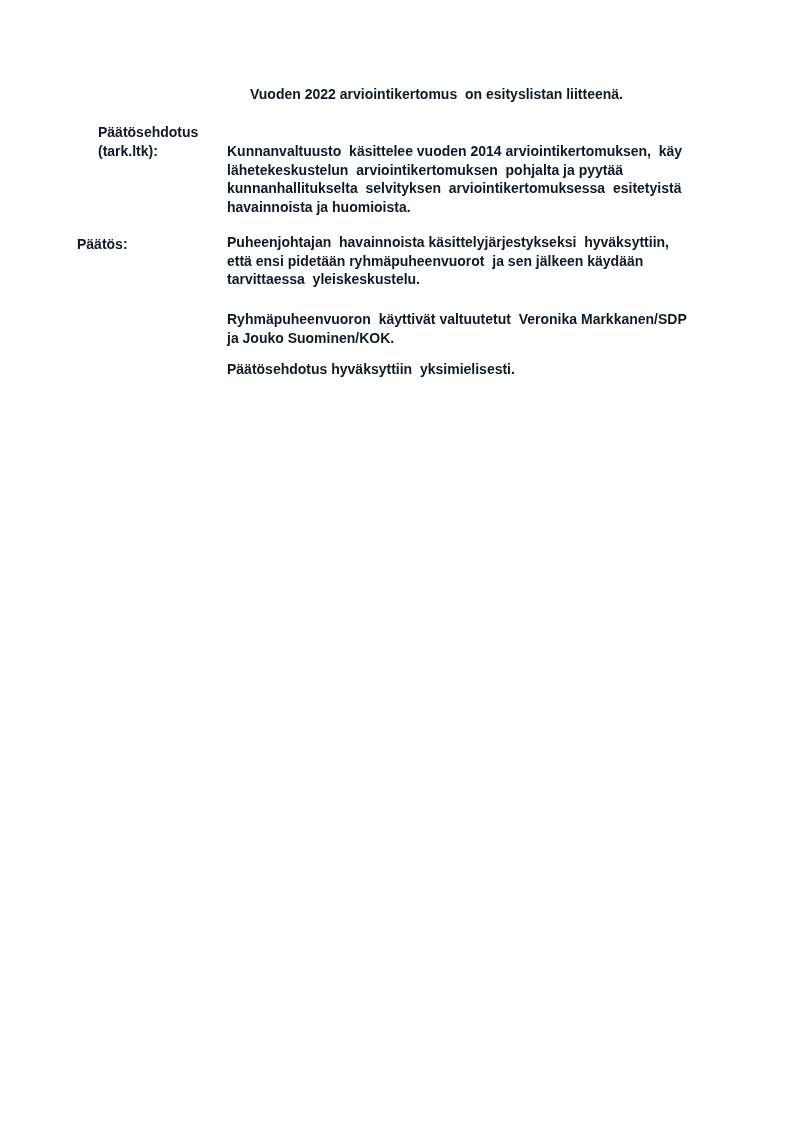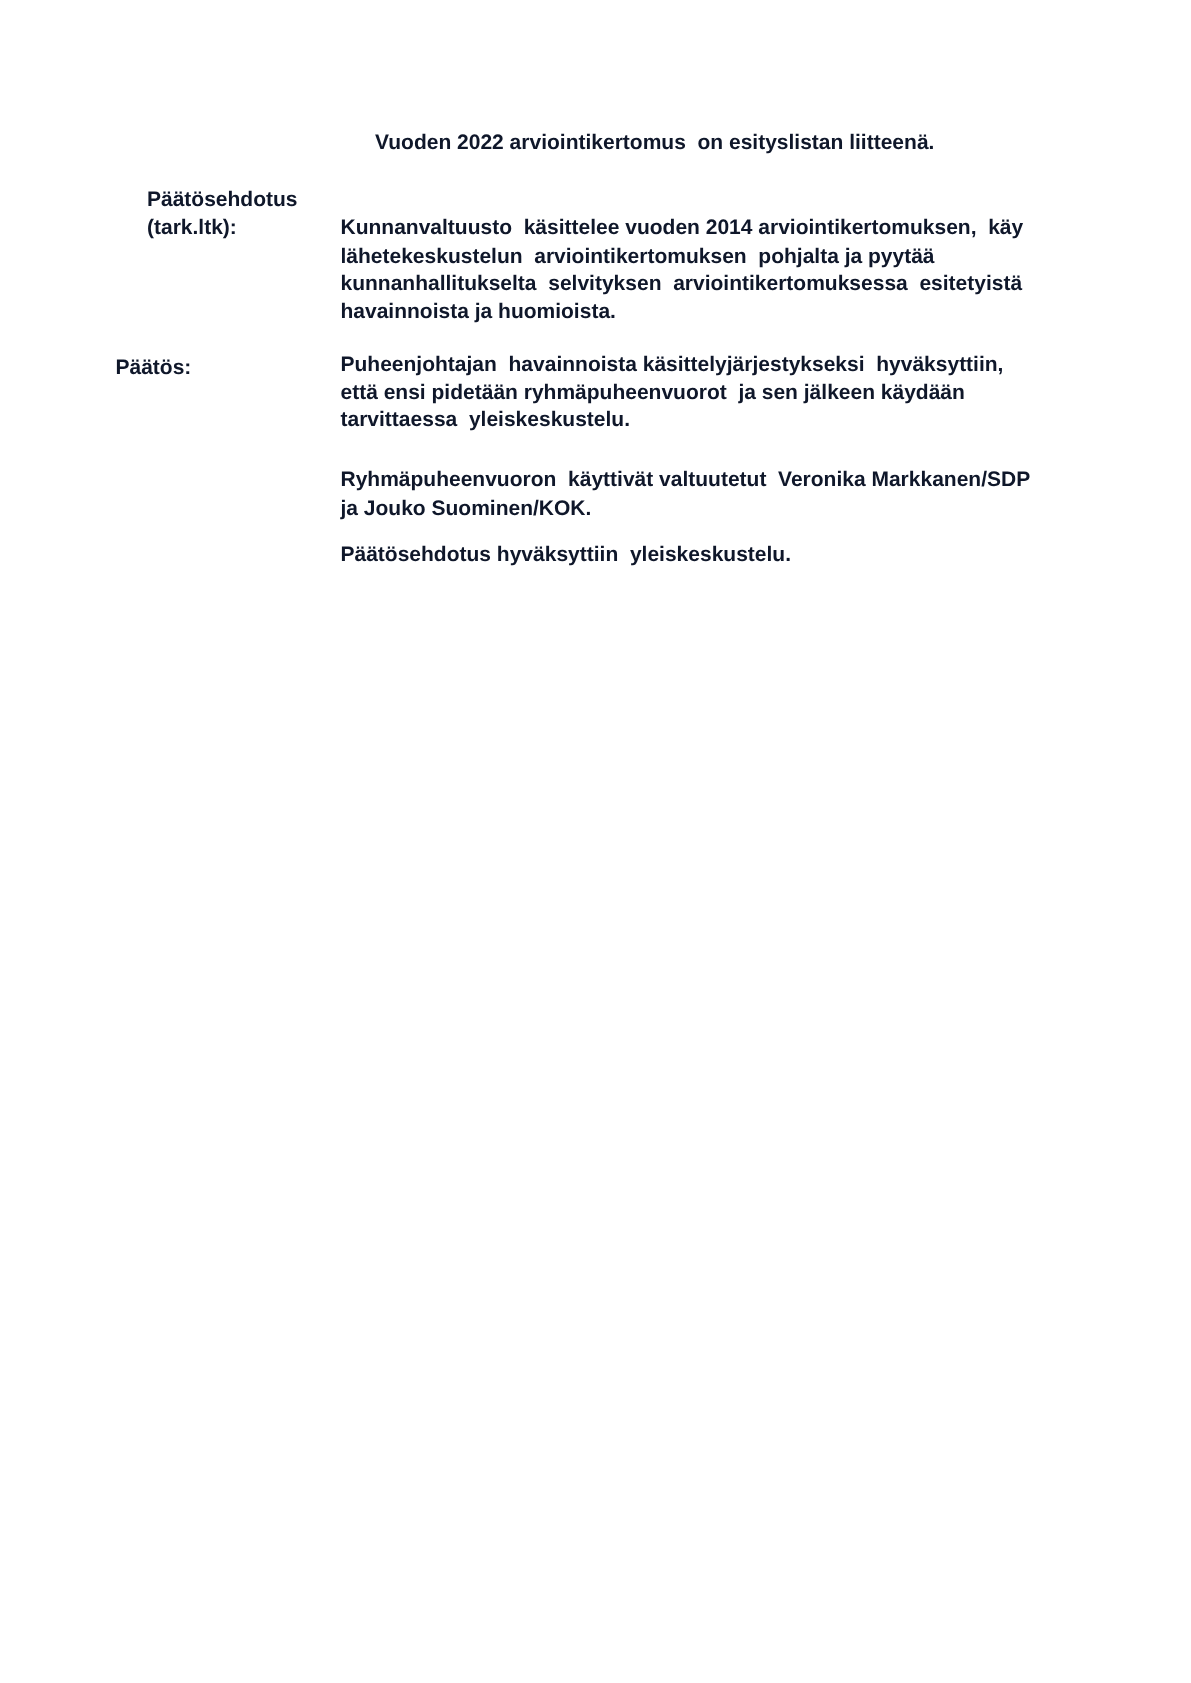--- a/index.html
+++ b/index.html
@@ -49,15 +49,15 @@
 
   <p class="txt label-decision">Päätös:</p>
 
   <p class="txt body-decision-1">Puheenjohtajan  havainnoista käsittelyjärjestykseksi  hyväksyttiin,
 että ensi pidetään ryhmäpuheenvuorot  ja sen jälkeen käydään
 tarvittaessa  yleiskeskustelu.</p>
 
   <p class="txt body-decision-2">Ryhmäpuheenvuoron  käyttivät valtuutetut  Veronika Markkanen/SDP
 ja Jouko Suominen/KOK.</p>
 
-  <p class="txt body-decision-3">Päätösehdotus hyväksyttiin  yleiskeskustelu.</p>
+  <p class="txt body-decision-3">Päätösehdotus hyväksyttiin  yksimielisesti.</p>
 
 </div>
 
 </body></html>

